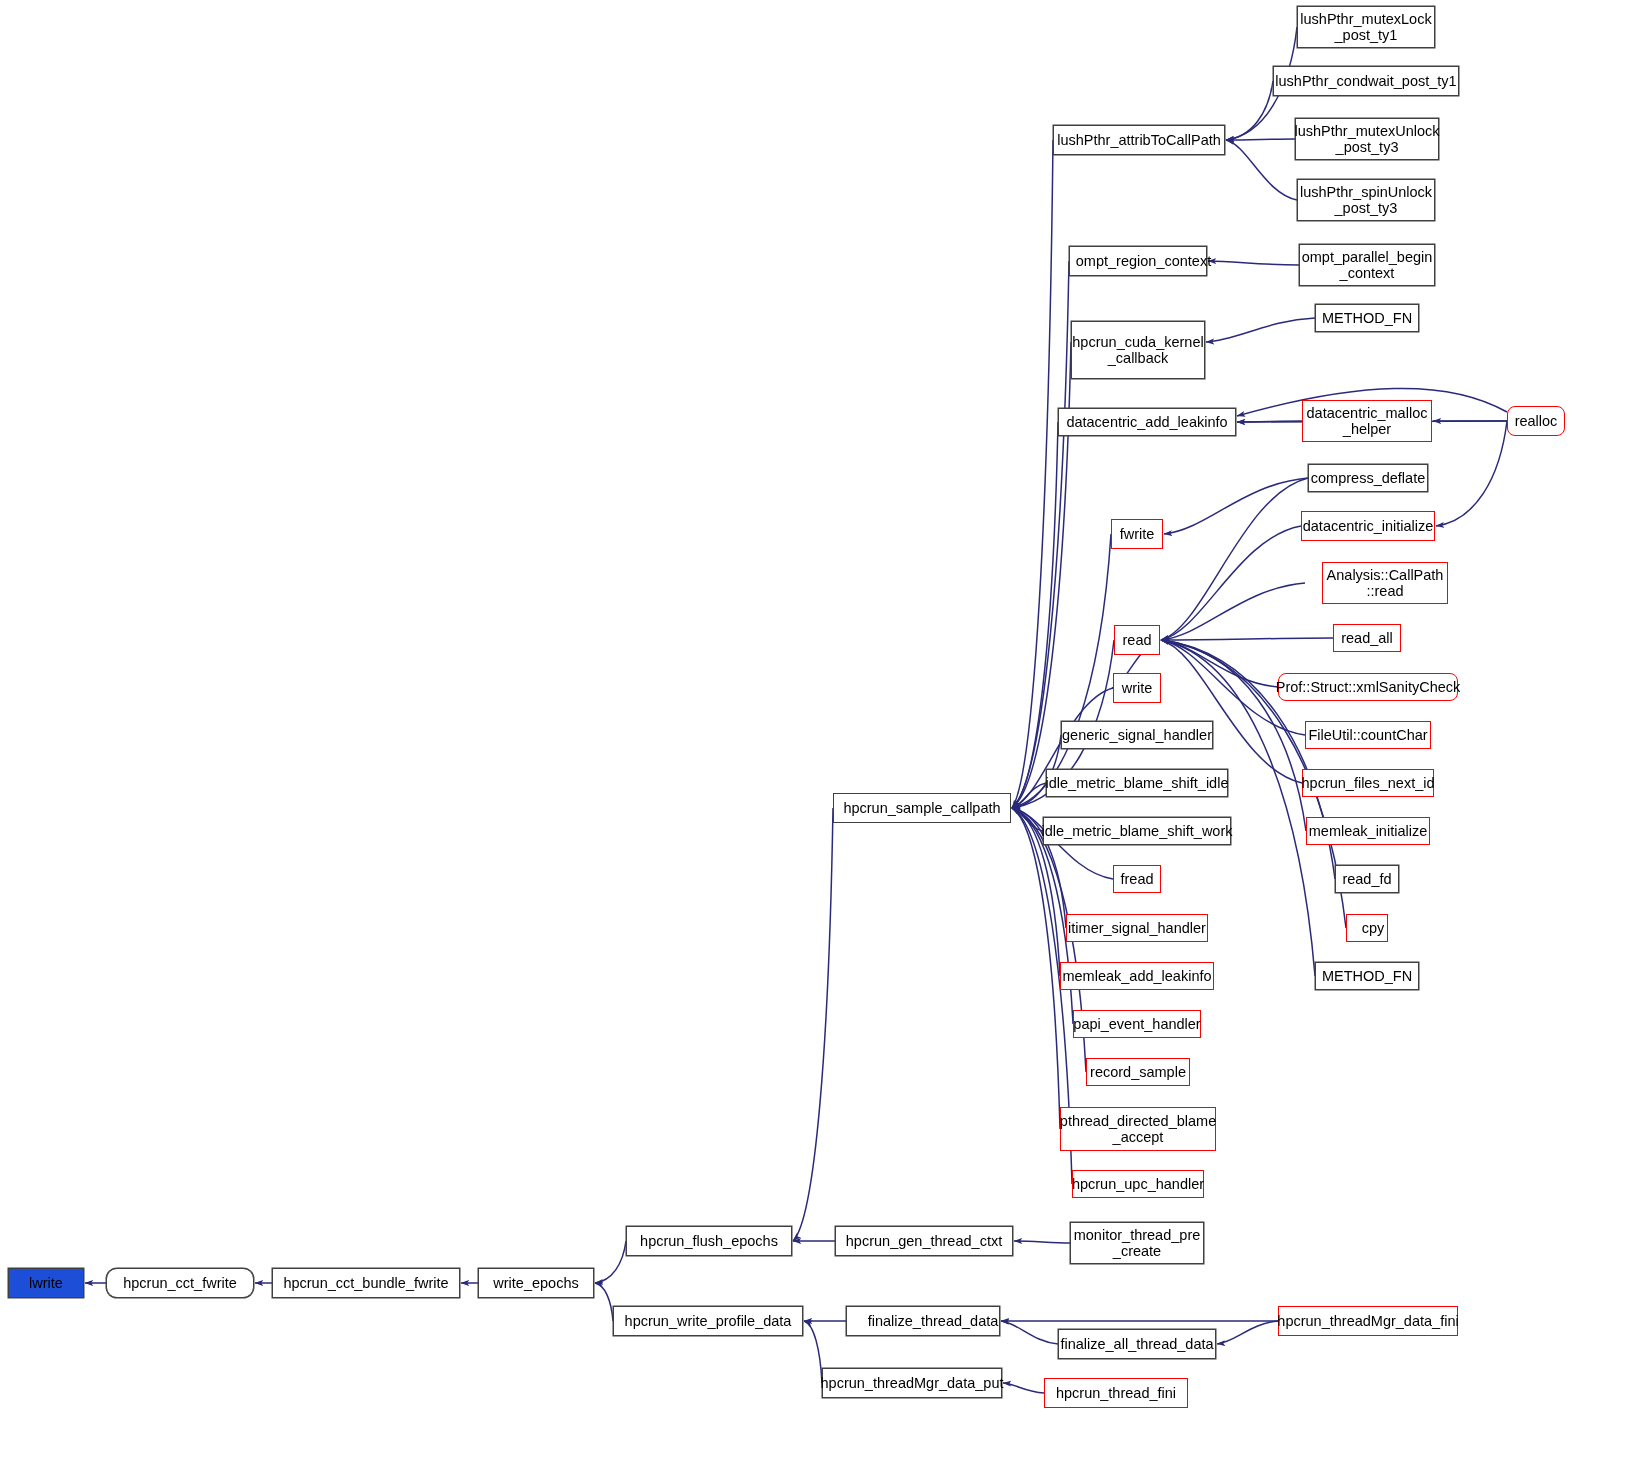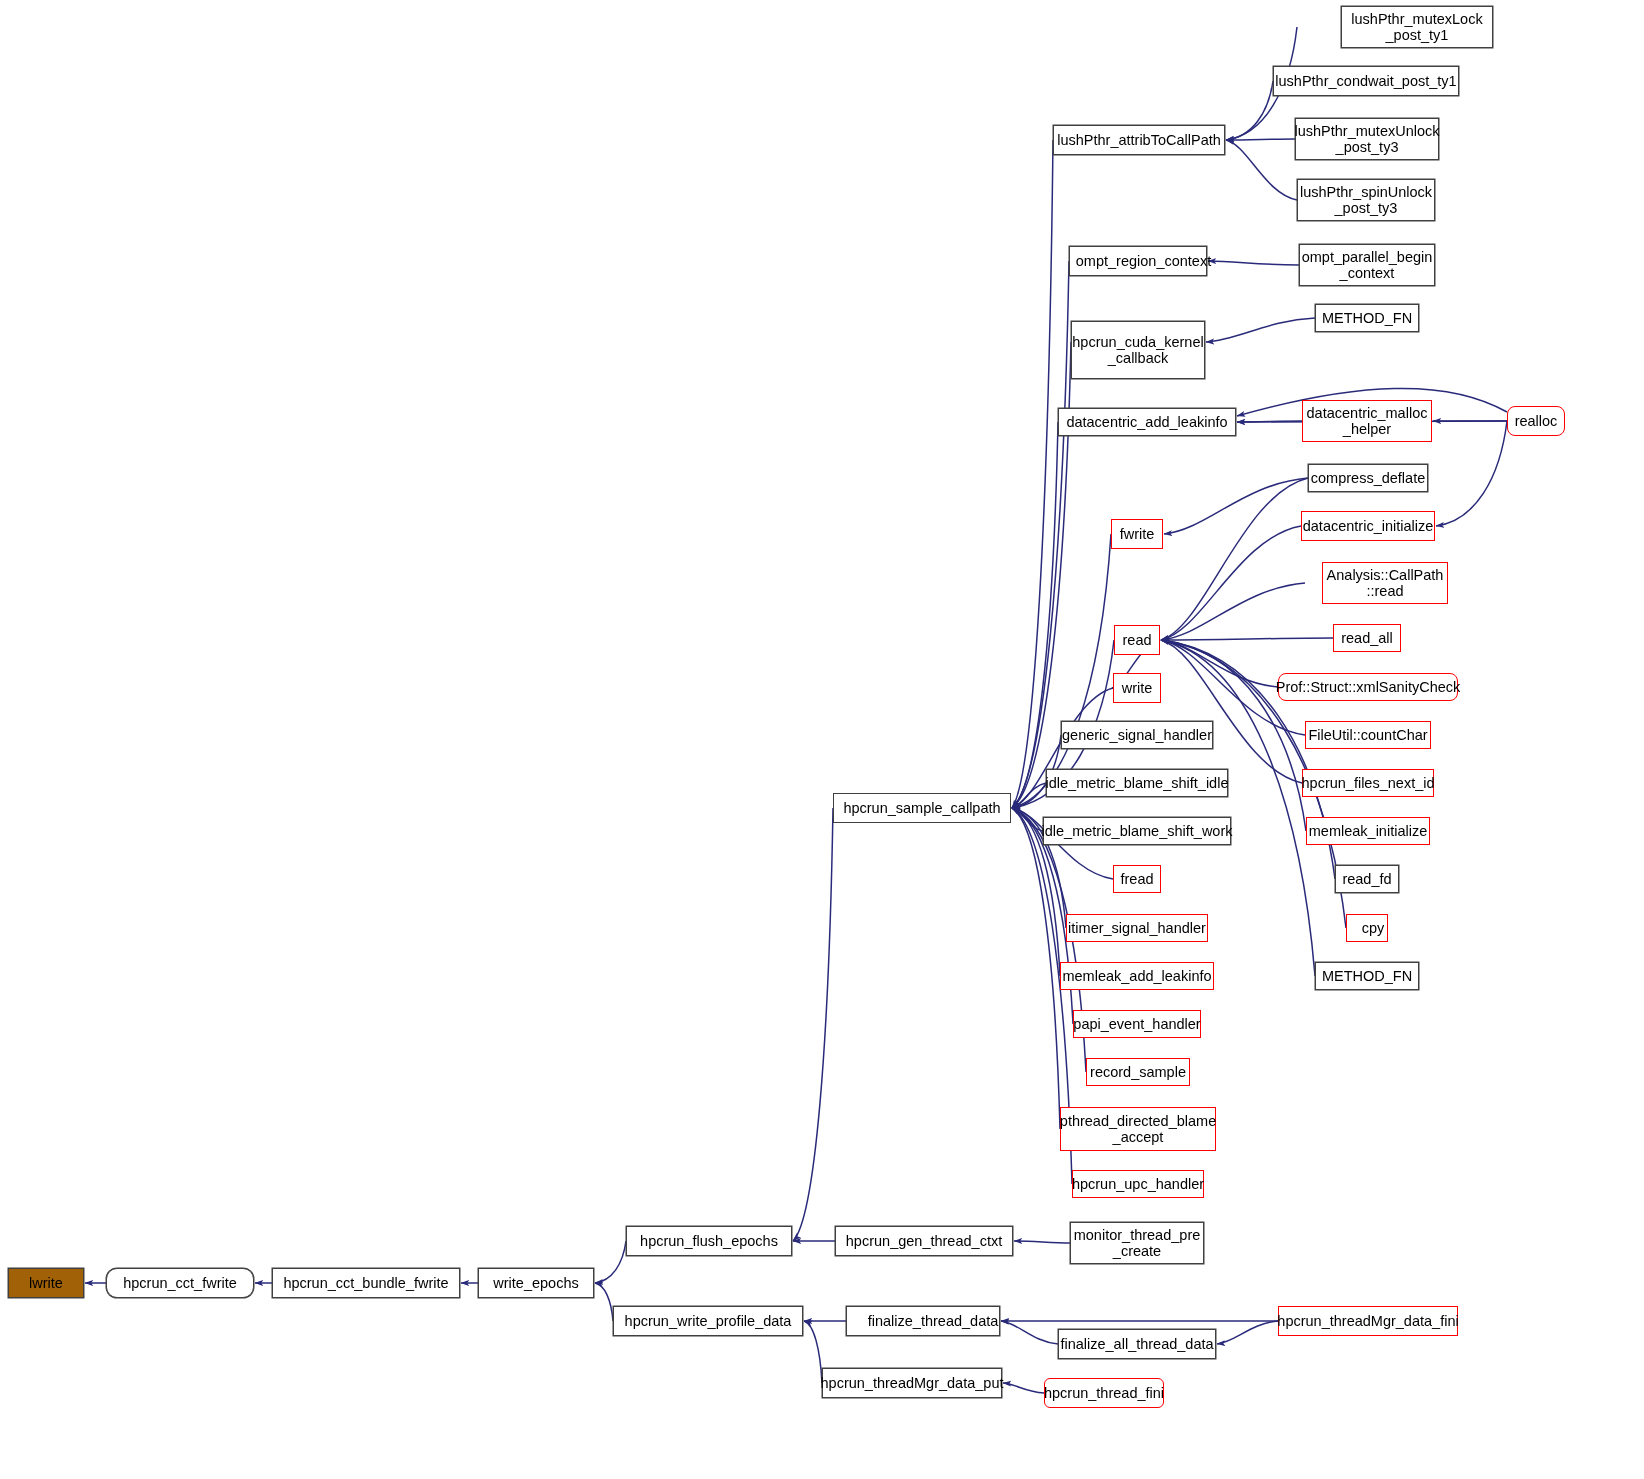--- a/index.html
+++ b/index.html
@@ -40,21 +40,21 @@
     z-index: 5;
   }
   .node.black {
     border: 1px solid #404040;
     box-shadow: 0 0 0 0.5px #404040;
   }
   .node.red {
     border: 1.6px solid #ff0000;
   }
   .node.focus {
-    background: #a16207;
+    background: #1d4ed8;
     border: 1px solid #404040;
     box-shadow: 0 0 0 0.5px #404040;
   }
   .node.center {
     border: 1.6px solid #404040;
   }
 </style>
 </head>
 <body>
 
@@ -130,24 +130,24 @@
       <div class="node black" style="left: 478px; top: 1268px; width: 116px; height: 30px;">write_epochs</div>
       <div class="node black" style="left: 626px; top: 1226px; width: 166px; height: 30px;">hpcrun_flush_epochs</div>
       <div class="node black" style="left: 835px; top: 1226px; width: 178px; height: 30px;">hpcrun_gen_thread_ctxt</div>
       <div class="node black" style="left: 1070px; top: 1222px; width: 134px; height: 42px;">monitor_thread_pre
 _create</div>
       <div class="node black" style="left: 613px; top: 1306px; width: 190px; height: 30px;">hpcrun_write_profile_data</div>
       <div class="node black" style="left: 846px; top: 1306px; width: 154px; height: 30px; padding-left: 24px;">finalize_thread_data</div>
       <div class="node black" style="left: 1058px; top: 1329px; width: 158px; height: 30px;">finalize_all_thread_data</div>
       <div class="node red" style="left: 1278px; top: 1306px; width: 180px; height: 30px;">hpcrun_threadMgr_data_fini</div>
       <div class="node black" style="left: 822px; top: 1368px; width: 180px; height: 30px;">hpcrun_threadMgr_data_put</div>
-      <div class="node red" style="left: 1044px; top: 1378px; width: 120px; height: 30px; border-radius: 6px;">hpcrun_thread_fini</div>
+      <div class="node red" style="left: 1044px; top: 1378px; width: 144px; height: 30px;">hpcrun_thread_fini</div>
       <div class="node center" style="left: 833px; top: 793px; width: 178px; height: 30px;">hpcrun_sample_callpath</div>
       <div class="node black" style="left: 1053px; top: 125px; width: 172px; height: 30px;">lushPthr_attribToCallPath</div>
-      <div class="node black" style="left: 1297px; top: 6px; width: 152px; height: 42px; margin-left: 44px;">lushPthr_mutexLock
+      <div class="node black" style="left: 1297px; top: 6px; width: 138px; height: 42px;">lushPthr_mutexLock
 _post_ty1</div>
       <div class="node black" style="left: 1273px; top: 66px; width: 186px; height: 30px;">lushPthr_condwait_post_ty1</div>
       <div class="node black" style="left: 1295px; top: 118px; width: 144px; height: 42px;">lushPthr_mutexUnlock
 _post_ty3</div>
       <div class="node black" style="left: 1297px; top: 179px; width: 138px; height: 42px;">lushPthr_spinUnlock
 _post_ty3</div>
       <div class="node black" style="left: 1069px; top: 246px; width: 138px; height: 30px; padding-left: 15px;">ompt_region_context</div>
       <div class="node black" style="left: 1299px; top: 244px; width: 136px; height: 42px;">ompt_parallel_begin
 _context</div>
       <div class="node black" style="left: 1071px; top: 321px; width: 134px; height: 58px;">hpcrun_cuda_kernel

